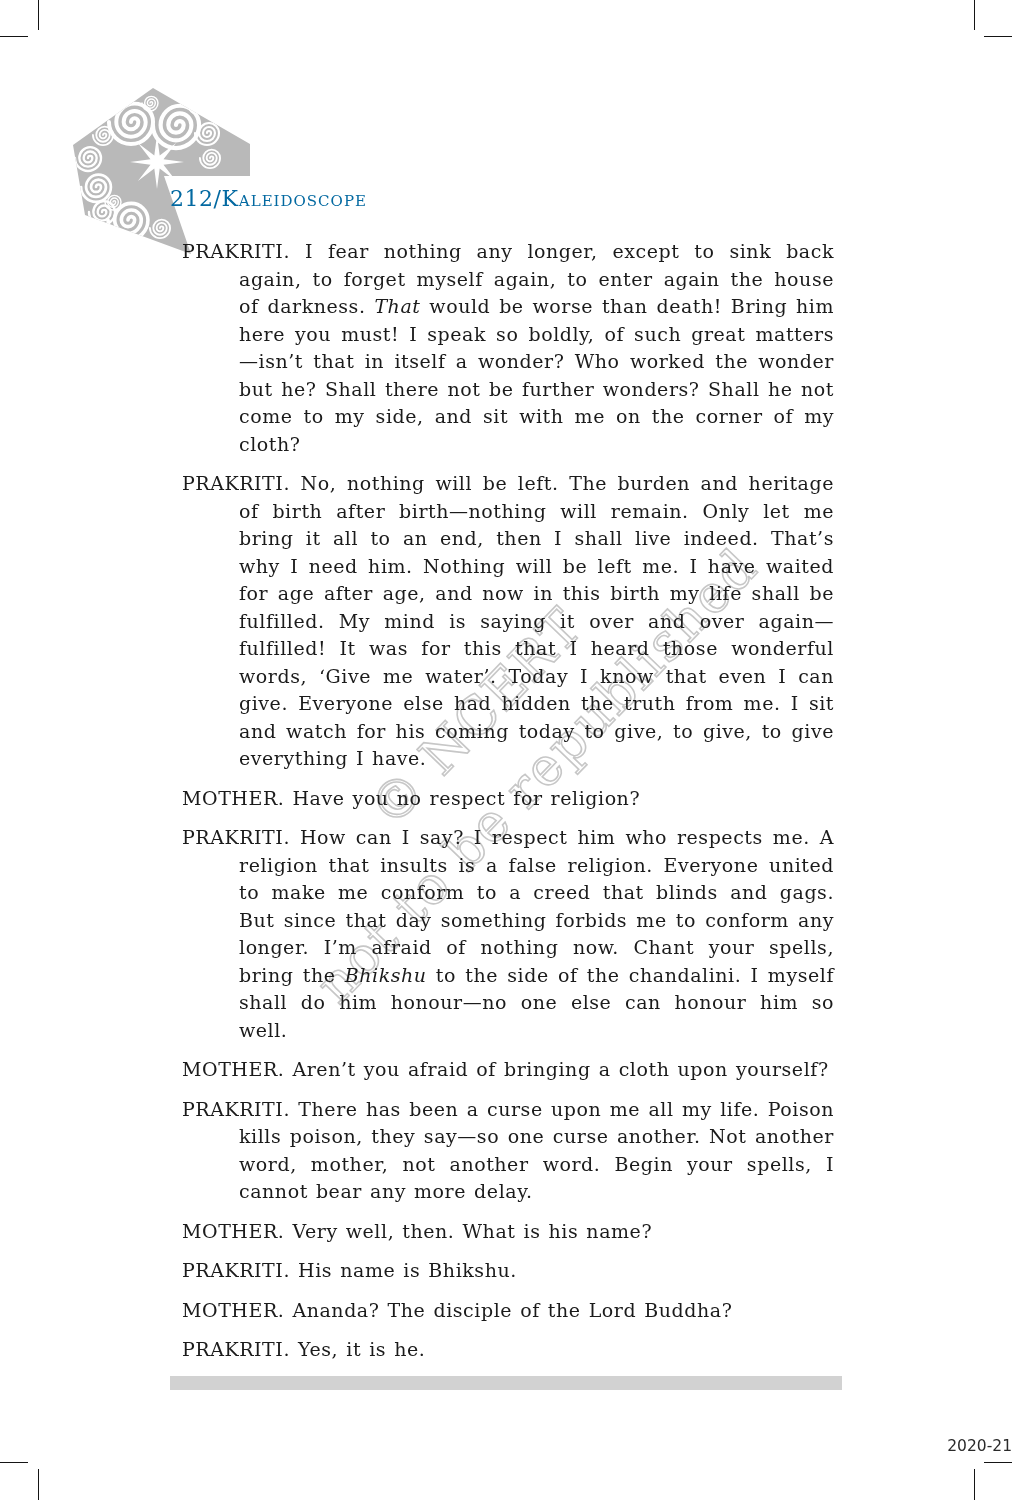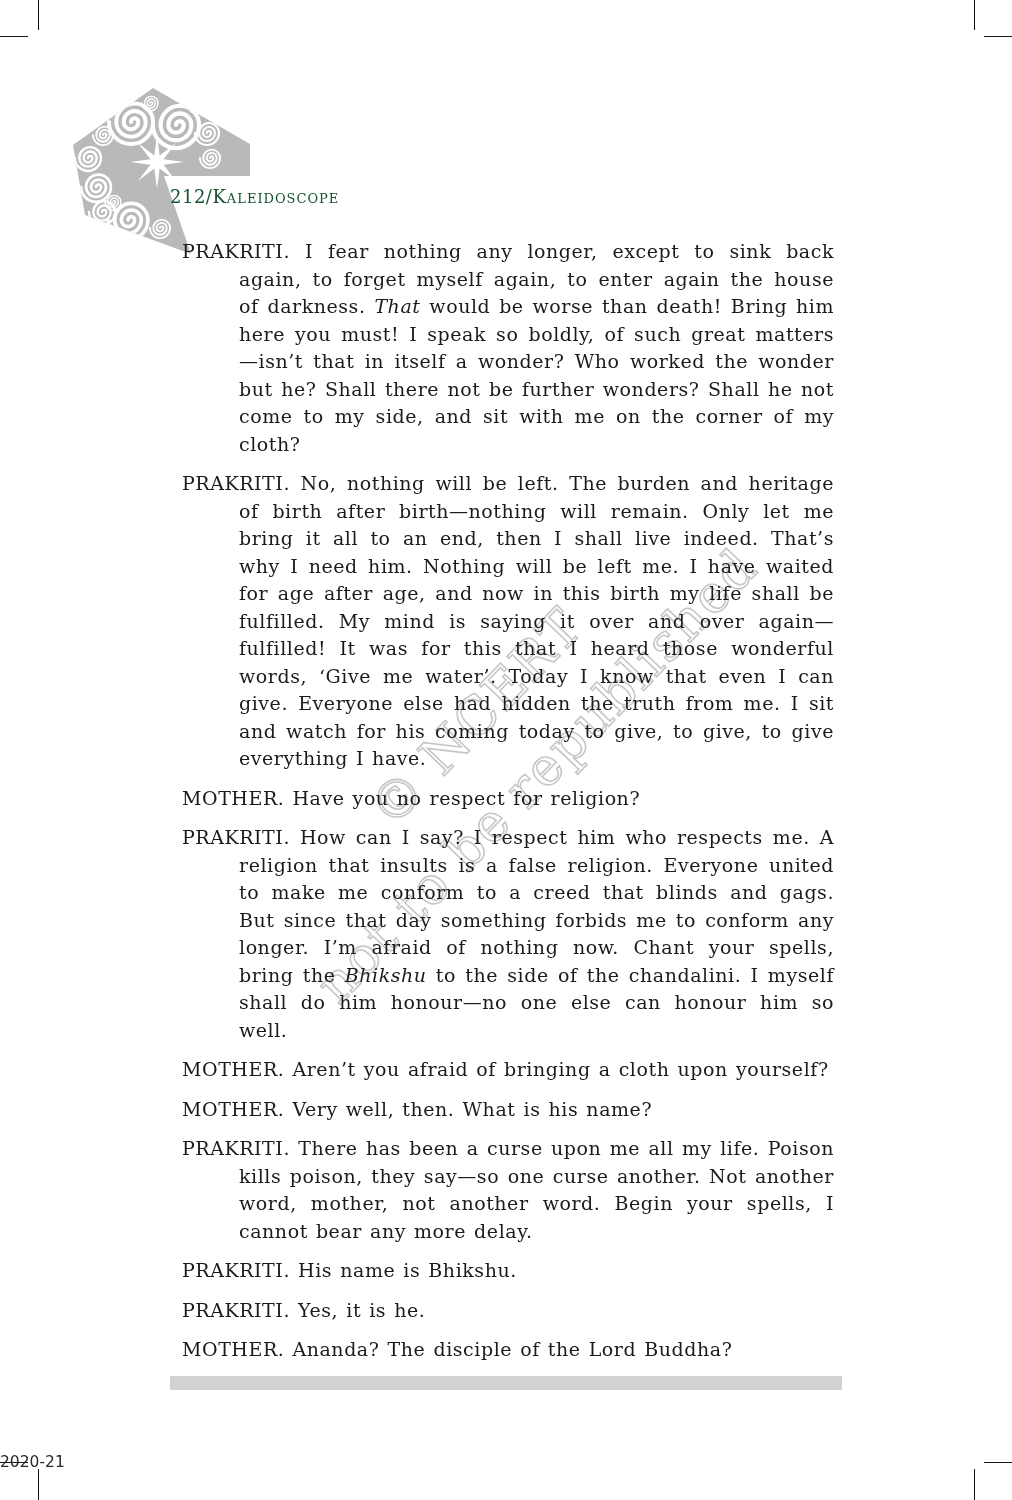--- a/index.html
+++ b/index.html
@@ -15,21 +15,21 @@
   .crop.tr-h { left:984px; top:36px;   width:28px; height:1px;  }
   .crop.bl-h { left:0;     top:1462px; width:28px; height:1px;  }
   .crop.bl-v { left:38px;  top:1469px; width:1px;  height:31px; }
   .crop.br-h { left:984px; top:1462px; width:28px; height:1px;  }
   .crop.br-v { left:974px; top:1469px; width:1px;  height:31px; }
 
   .logo { position:absolute; left:68px; top:85px; z-index:2; }
 
   .running-head {
     position:absolute; left:170px; top:186px; z-index:2;
-    font-size:18px; letter-spacing:0.5px; color:#14532d; white-space:nowrap;
+    font-size:22px; letter-spacing:0.5px; color:#0369a1; white-space:nowrap;
   }
   .running-head .sc { font-variant:small-caps; letter-spacing:1px; }
 
   .watermark {
     position:absolute; left:157px; top:662px; width:700px; height:170px;
     z-index:1; transform:rotate(-46deg); transform-origin:50% 50%;
     text-align:center; font-size:52px; line-height:84px; letter-spacing:2px;
     color:transparent; -webkit-text-stroke:1.6px #c7c7c7;
     pointer-events:none; white-space:nowrap;
   }
@@ -39,23 +39,23 @@
     margin:12px; padding-left:57px; text-indent:-57px;
     text-align:justify;
     font-size:19px; line-height:27.5px;
     letter-spacing:0.55px; word-spacing:1.5px;
   }
   .speech .it { font-style:italic; }
   .divider-bar { width:672px; height:14px; background:#d2d2d2; margin-top:9px; }
 
   .footer {
     position:absolute; left:0; top:1437px; width:100%; z-index:2;
-    text-align:left;
+    text-align:right;
     font-family:"DejaVu Sans","Liberation Sans",sans-serif;
-    font-size:15.5px; color:#2a2a2a;margin-top:16px;
+    font-size:15.5px; color:#2a2a2a;
   }
 </style>
 </head>
 <body>
 
 <div class="page">
 
   <div class="crop tl-v"></div>
   <div class="crop tl-h"></div>
   <div class="crop tr-v"></div>
@@ -101,24 +101,24 @@
     <div>not to be republished</div>
   </div>
 
   <div class="dialogue">
     <div id="speeches">
         <p class="speech"><span>PRAKRITI. </span><span>I fear nothing any longer, except to sink back again, to forget myself again, to enter again the house of darkness. </span><span class="it">That</span><span> would be worse than death! Bring him here you must! I speak so boldly, of such great matters—isn’t that in itself a wonder? Who worked the wonder but he? Shall there not be further wonders? Shall he not come to my side, and sit with me on the corner of my cloth?</span></p>
         <p class="speech"><span>PRAKRITI. </span><span>No, nothing will be left. The burden and heritage of birth after birth—nothing will remain. Only let me bring it all to an end, then I shall live indeed. That’s why I need him. Nothing will be left me. I have waited for age after age, and now in this birth my life shall be fulfilled. My mind is saying it over and over again—fulfilled! It was for this that I heard those wonderful words, ‘Give me water’. Today I know that even I can give. Everyone else had hidden the truth from me. I sit and watch for his coming today to give, to give, to give everything I have.</span></p>
         <p class="speech"><span>MOTHER. </span><span>Have you no respect for religion?</span></p>
         <p class="speech"><span>PRAKRITI. </span><span>How can I say? I respect him who respects me. A religion that insults is a false religion. Everyone united to make me conform to a creed that blinds and gags. But since that day something forbids me to conform any longer. I’m afraid of nothing now. Chant your spells, bring the </span><span class="it">Bhikshu</span><span> to the side of the chandalini. I myself shall do him honour—no one else can honour him so well.</span></p>
         <p class="speech"><span>MOTHER. </span><span>Aren’t you afraid of bringing a cloth upon yourself?</span></p>
+        <p class="speech"><span>PRAKRITI. </span><span>There has been a curse upon me all my life. Poison kills poison, they say—so one curse another. Not another word, mother, not another word. Begin your spells, I cannot bear any more delay.</span></p>
         <p class="speech"><span>MOTHER. </span><span>Very well, then. What is his name?</span></p>
-        <p class="speech"><span>PRAKRITI. </span><span>There has been a curse upon me all my life. Poison kills poison, they say—so one curse another. Not another word, mother, not another word. Begin your spells, I cannot bear any more delay.</span></p>
         <p class="speech"><span>PRAKRITI. </span><span>His name is Bhikshu.</span></p>
+        <p class="speech"><span>MOTHER. </span><span>Ananda? The disciple of the Lord Buddha?</span></p>
         <p class="speech"><span>PRAKRITI. </span><span>Yes, it is he.</span></p>
-        <p class="speech"><span>MOTHER. </span><span>Ananda? The disciple of the Lord Buddha?</span></p>
       </div>
     <div class="divider-bar"></div>
   </div>
 
   <div class="footer">2020-21</div>
 
 </div>
 
 </body></html>

